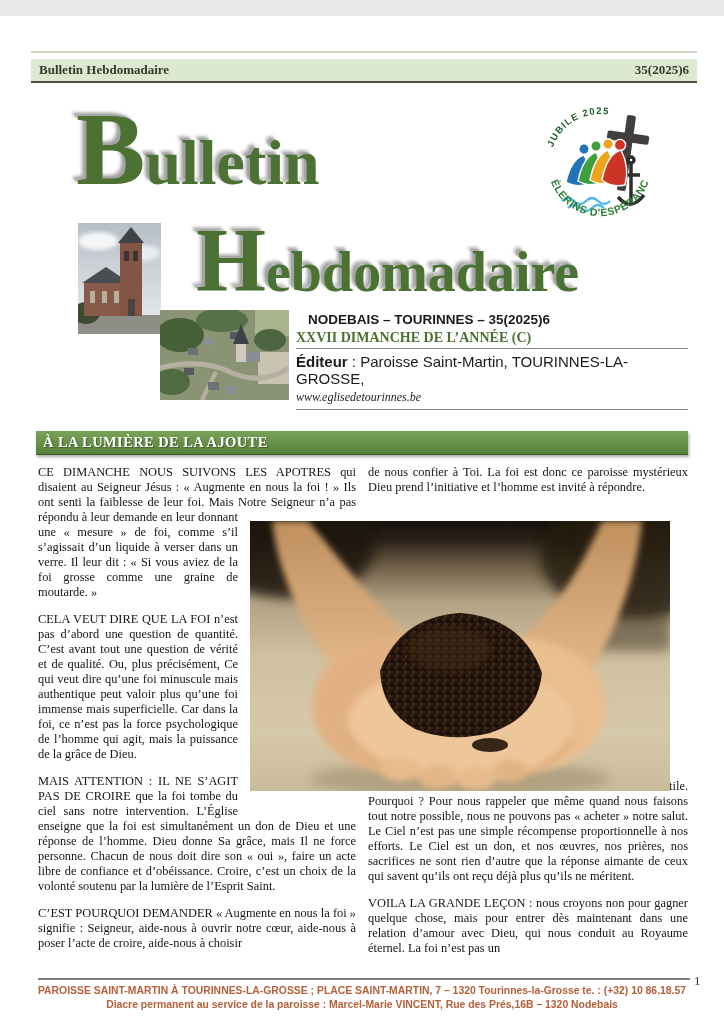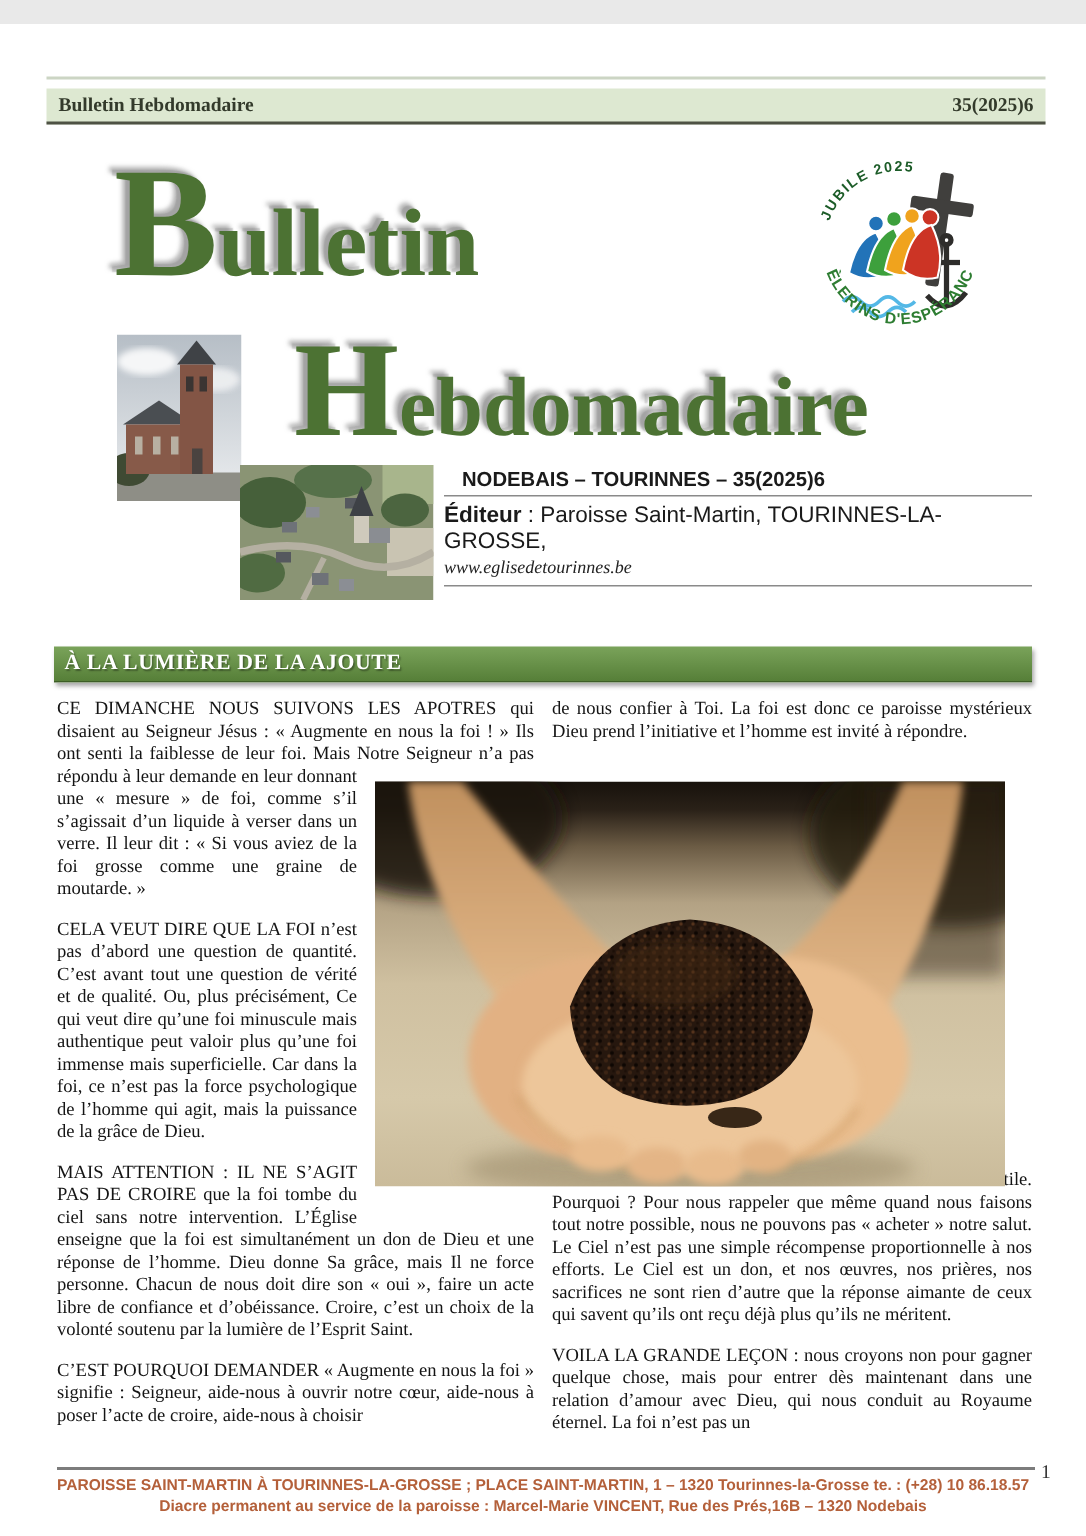--- a/index.html
+++ b/index.html
@@ -169,20 +169,21 @@
       <rect x="66" y="76" width="10" height="8" fill="#8b8e94"></rect>
       <rect x="70" y="22" width="9" height="7" fill="#55585e"></rect>
     </g>
     <rect x="84" y="42" width="16" height="10" fill="#8a8d92"></rect>
     <rect x="76" y="34" width="10" height="18" fill="#cfcabc"></rect>
     <polygon points="73,34 81,14 89,34" fill="#3e4146"></polygon>
   </svg>
 
   <div class="issue">
     <p class="communities">NODEBAIS – TOURINNES – 35(2025)6</p>
+    <p class="sunday">XXVII DIMANCHE DE L’ANNÉE (C)</p>
     <div class="hairline"></div>
     <p class="editor"><b>Éditeur</b><span> : Paroisse Saint-Martin, TOURINNES-LA-GROSSE,</span></p>
     <span class="website">www.eglisedetourinnes.be</span>
     <div class="hairline"></div>
   </div>
 
   <div class="banner">
     <span>À LA LUMIÈRE DE LA AJOUTE</span>
   </div>
 
@@ -248,17 +249,17 @@
     <ellipse cx="226" cy="257" rx="20" ry="12" fill="#e8bb8c" filter="url(#hb2)"></ellipse>
     <ellipse cx="260" cy="250" rx="18" ry="11" fill="#e2b383" filter="url(#hb2)"></ellipse>
     <path d="M130,150 Q150,96 210,92 Q272,96 292,152 Q288,196 240,212 Q200,222 165,208 Q132,190 130,150 Z" fill="url(#seedtex)"></path>
     <ellipse cx="200" cy="128" rx="42" ry="22" fill="#4a2d17" opacity=".45" filter="url(#hb2)"></ellipse>
     <ellipse cx="240" cy="224" rx="18" ry="7" fill="#241509" opacity=".9"></ellipse>
   </svg>
 
   <div class="foot-rule"></div>
   <div class="page-num">1</div>
   <div class="footer">
-    <div>PAROISSE SAINT-MARTIN À TOURINNES-LA-GROSSE ; PLACE SAINT-MARTIN, 1 – 1320 Tourinnes-la-Grosse te. : (+28) 10 86.18.57</div>
+    <div>PAROISSE SAINT-MARTIN À TOURINNES-LA-GROSSE ; PLACE SAINT-MARTIN, 7 – 1320 Tourinnes-la-Grosse te. : (+32) 10 86.18.57</div>
     <div>Diacre permanent au service de la paroisse : Marcel-Marie VINCENT, Rue des Prés,16B – 1320 Nodebais</div>
   </div>
 
 </div>
 
 </body></html>

